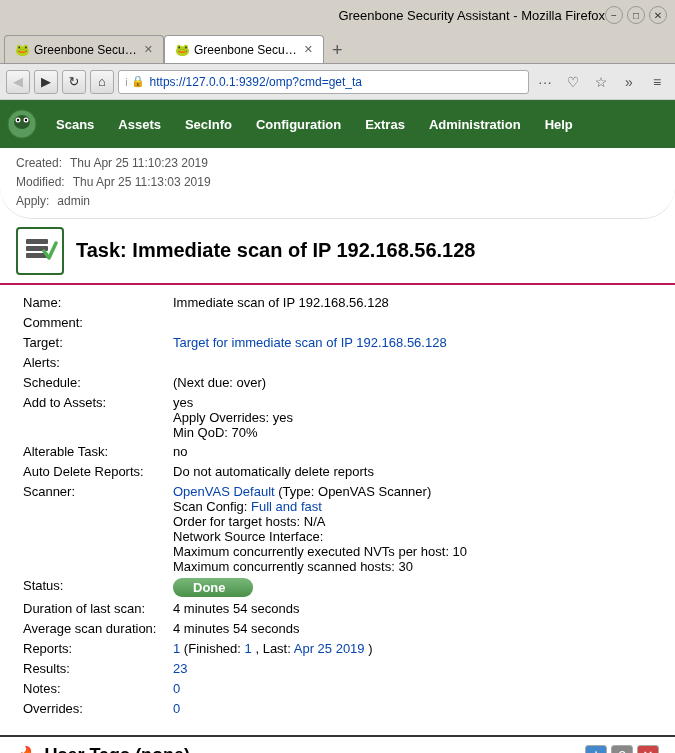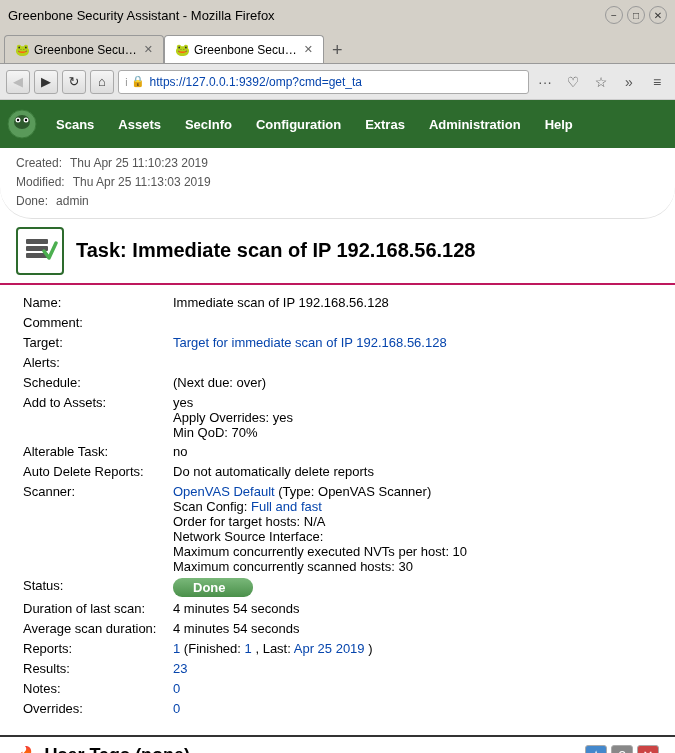--- a/index.html
+++ b/index.html
@@ -3,21 +3,21 @@
   <meta charset="utf-8">
   <style>
     * { margin: 0; padding: 0; box-sizing: border-box; }
     body { font-family: Arial, sans-serif; font-size: 13px; background: #fff; width: 675px; }
 
     
     .title-bar {
       background: #d4d0c8;
       display: flex;
       align-items: center;
-      justify-content: space-between;
+      justify-content: flex-end;
       padding: 4px 8px;
       height: 30px;
     }
     .title-bar-text { font-size: 13px; color: #000; }
     .title-bar-controls { display: flex; gap: 4px; }
     .title-bar-btn {
       width: 18px; height: 18px; border-radius: 50%;
       border: 1px solid #999; background: #d4d0c8;
       display: flex; align-items: center; justify-content: center;
       font-size: 10px; cursor: pointer; color: #333;
@@ -277,21 +277,21 @@
   <div class="task-meta">
     <div class="task-meta-line">
       <span>Created:</span>
       <span>Thu Apr 25 11:10:23 2019</span>
     </div>
     <div class="task-meta-line">
       <span>Modified:</span>
       <span>Thu Apr 25 11:13:03 2019</span>
     </div>
     <div class="task-meta-line">
-      <span>Done:</span>
+      <span>Apply:</span>
       <span>admin</span>
     </div>
   </div>
 
   <div class="task-header">
     <div class="task-icon-box">
       <svg width="36" height="36" viewBox="0 0 36 36">
         <rect x="4" y="6" width="22" height="5" rx="1" fill="#555"></rect>
         <rect x="4" y="13" width="22" height="5" rx="1" fill="#555"></rect>
         <rect x="4" y="20" width="22" height="5" rx="1" fill="#555"></rect>

